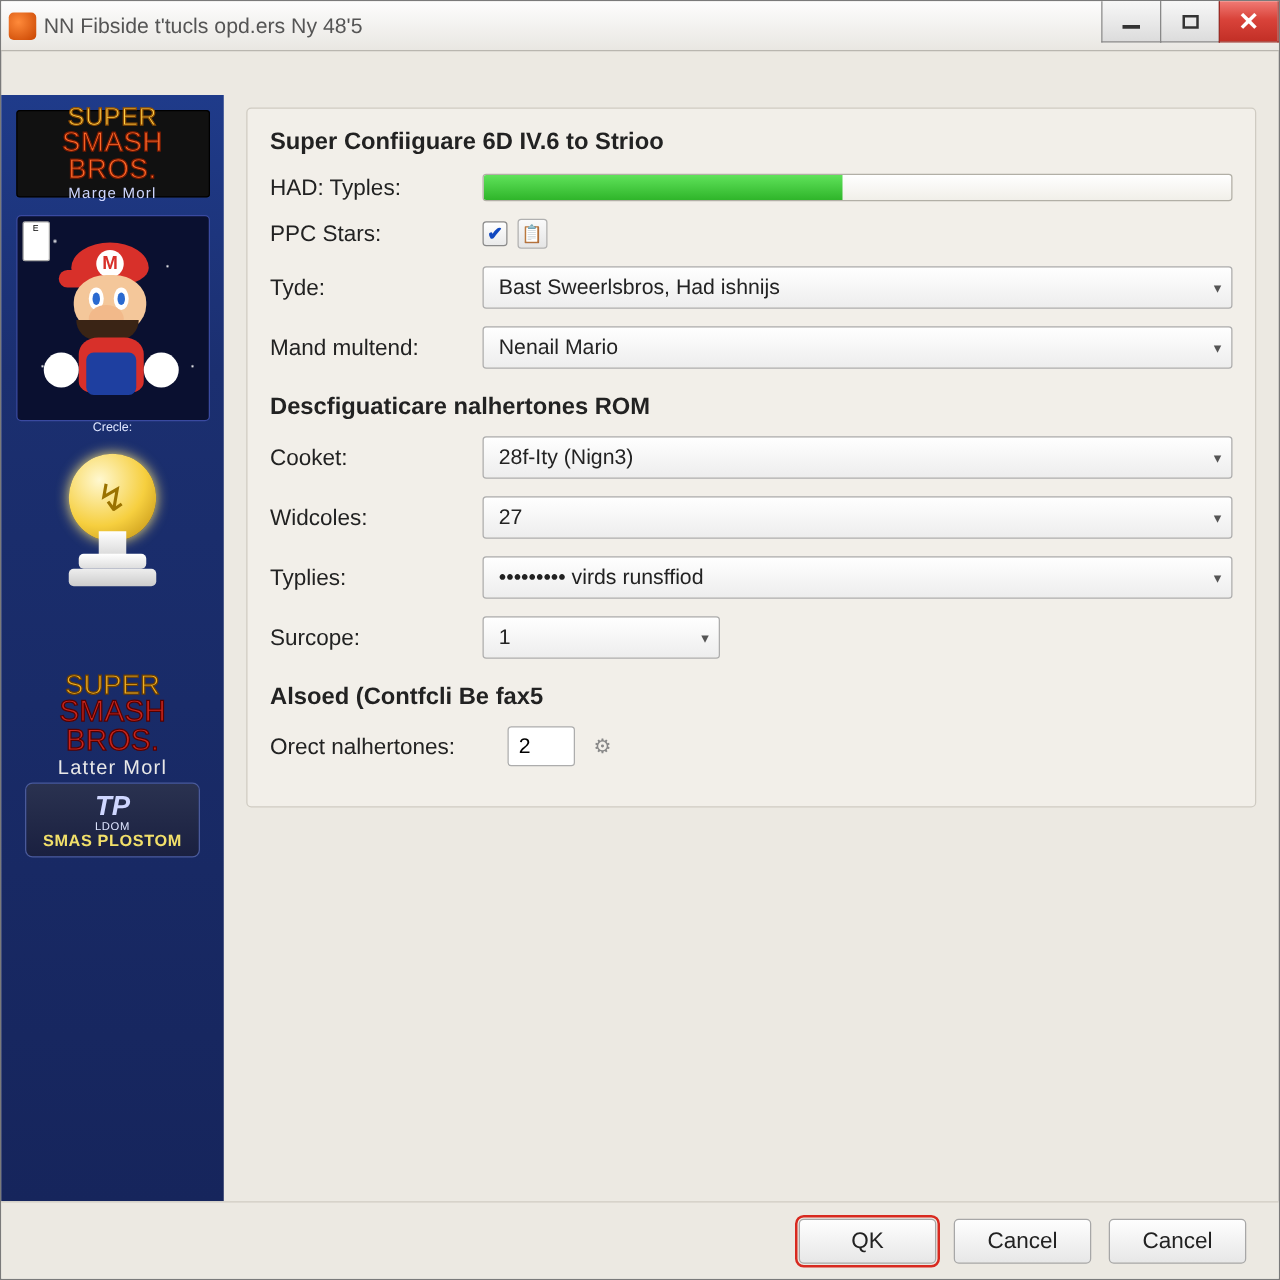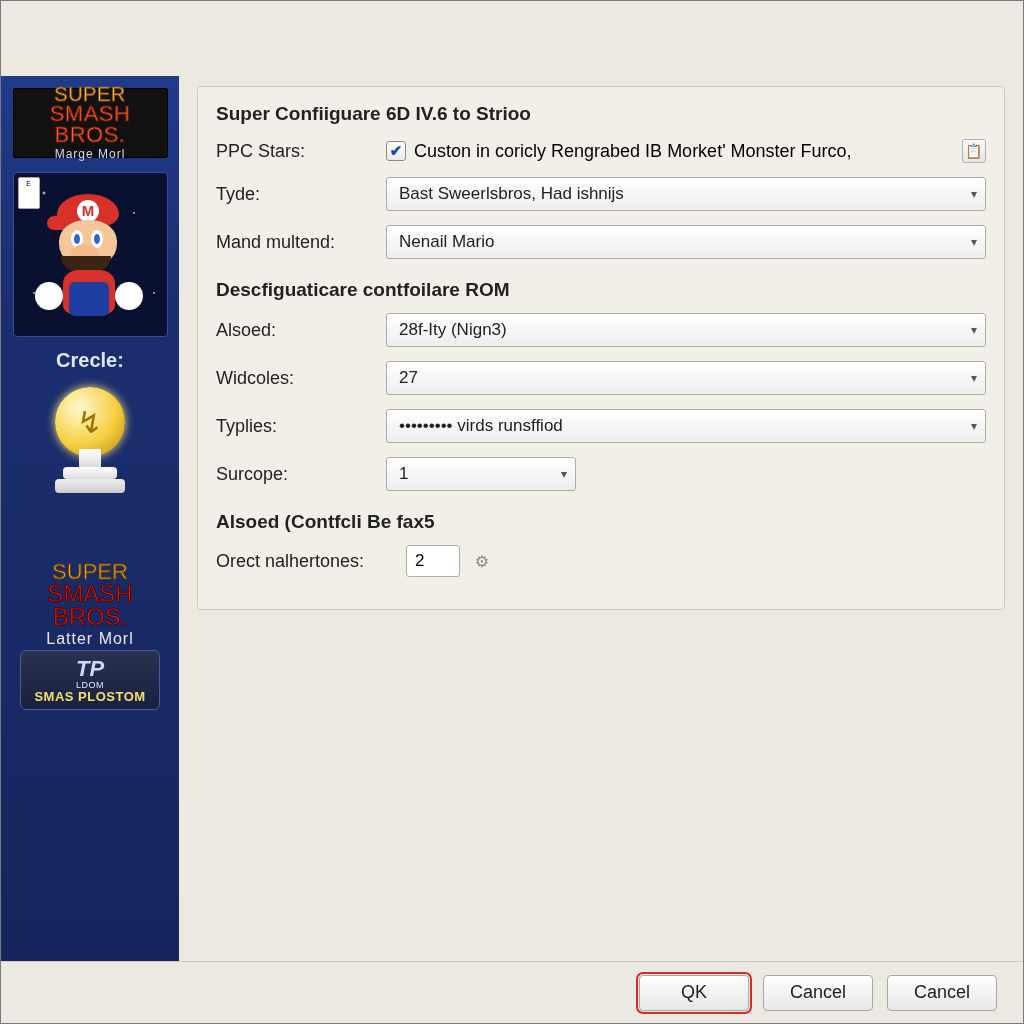--- a/index.html
+++ b/index.html
@@ -132,21 +132,21 @@
   .mario .nose{position:absolute;left:36px;top:54px;width:28px;height:22px;background:#f2b98a;border-radius:50%;}
   .mario .stache{position:absolute;left:26px;top:66px;width:50px;height:16px;background:#3a2415;border-radius:0 0 20px 20px;}
   .mario .eyeL,.mario .eyeR{position:absolute;top:40px;width:12px;height:18px;background:#fff;border-radius:50%;}
   .mario .eyeL{left:36px}.mario .eyeR{left:56px}
   .mario .eyeL::after,.mario .eyeR::after{content:"";position:absolute;left:3px;top:4px;width:6px;height:10px;background:#2a6ad0;border-radius:50%;}
   .mario .body{position:absolute;left:28px;top:80px;width:52px;height:44px;background:#d8302a;border-radius:30% 30% 20% 20%;}
   .mario .overalls{position:absolute;left:34px;top:92px;width:40px;height:34px;background:#1e3fa0;border-radius:6px;}
   .mario .gloveL,.mario .gloveR{position:absolute;top:92px;width:28px;height:28px;background:#fff;border-radius:50%;}
   .mario .gloveL{left:0}.mario .gloveR{left:80px}
 
-  .sidebar-cap1{margin-top:12px;font-size:20px;color:#dfe6ff;font-weight:bold;}
+  .sidebar-cap1{margin-top:0;font-size:10px;color:#dfe6ff;}
   .trophy-wrap{
     margin-top:10px;width:120px;height:120px;
     display:flex; align-items:center; justify-content:center;
     position:relative;
   }
   .trophy{
     position:relative;width:90px;height:110px;
   }
   .trophy .ring{position:absolute;left:10px;top:0;width:70px;height:70px;border-radius:50%;background:radial-gradient(circle at 35% 30%,#fff8d0,#f6cf3f 55%,#b8860b);box-shadow:0 0 10px #f7e27a;}
   .trophy .bolt{position:absolute;left:32px;top:18px;font-size:30px;color:#9a7200;}
@@ -270,20 +270,33 @@
   }
   .btn.primary{
     outline:2px solid #d82a20;outline-offset:1px;
   }
 </style>
 </head>
 <body>
 
 <div class="window">
 
+  <div class="titlebar">
+    <div class="icon-app"></div>
+    <div class="title-text">NN Fibside t'tucls opd.ers Ny 48'5</div>
+    <div class="winctrls">
+      <div class="winbtn min">
+          <span></span>
+        </div>
+      <div class="winbtn max">
+          <span></span>
+        </div>
+      <div class="winbtn close">✕</div>
+    </div>
+  </div>
 
 
   <div class="body">
 
     <div class="sidebar">
       <div class="ssb-logo1">
         <div class="l1">SUPER</div>
         <div class="l2">SMASH BROS.</div>
         <div class="l3">Marge Morl</div>
       </div>
@@ -330,26 +343,33 @@
         <div class="l2">LDOM</div>
         <div class="l3">SMAS PLOSTOM</div>
       </div>
     </div>
 
     <div class="main">
       <div class="group">
 
         <div class="section-title">Super Confiiguare 6D IV.6 to Strioo</div>
 
+        <div class="row">
+          <div class="lbl">HAD: Typles:</div>
+          <div class="field">
+            <div class="progress">
+              <div class="bar" style="width:48%"></div>
+            </div>
+          </div>
+        </div>
 
         <div class="row">
           <div class="lbl">PPC Stars:</div>
           <div class="field">
             <div class="chk">✔</div>
-            <div class="chklabel">Custon in coricly Rengrabed IB Morket' Monster Furco,</div>
             <div class="help-icon">📋</div>
           </div>
         </div>
 
         <div class="row">
           <div class="lbl">Tyde:</div>
           <div class="field">
             <div class="select">
               <span>Bast Sweerlsbros, Had ishnijs</span>
               <span class="arrow">▾</span>
@@ -360,24 +380,24 @@
         <div class="row">
           <div class="lbl">Mand multend:</div>
           <div class="field">
             <div class="select">
               <span>Nenail Mario</span>
               <span class="arrow">▾</span>
             </div>
           </div>
         </div>
 
-        <div class="section-title sub">Descfiguaticare contfoilare ROM</div>
-
-        <div class="row">
-          <div class="lbl">Alsoed:</div>
+        <div class="section-title sub">Descfiguaticare nalhertones ROM</div>
+
+        <div class="row">
+          <div class="lbl">Cooket:</div>
           <div class="field">
             <div class="select">
               <span>28f-Ity (Nign3)</span>
               <span class="arrow">▾</span>
             </div>
           </div>
         </div>
 
         <div class="row">
           <div class="lbl">Widcoles:</div>

